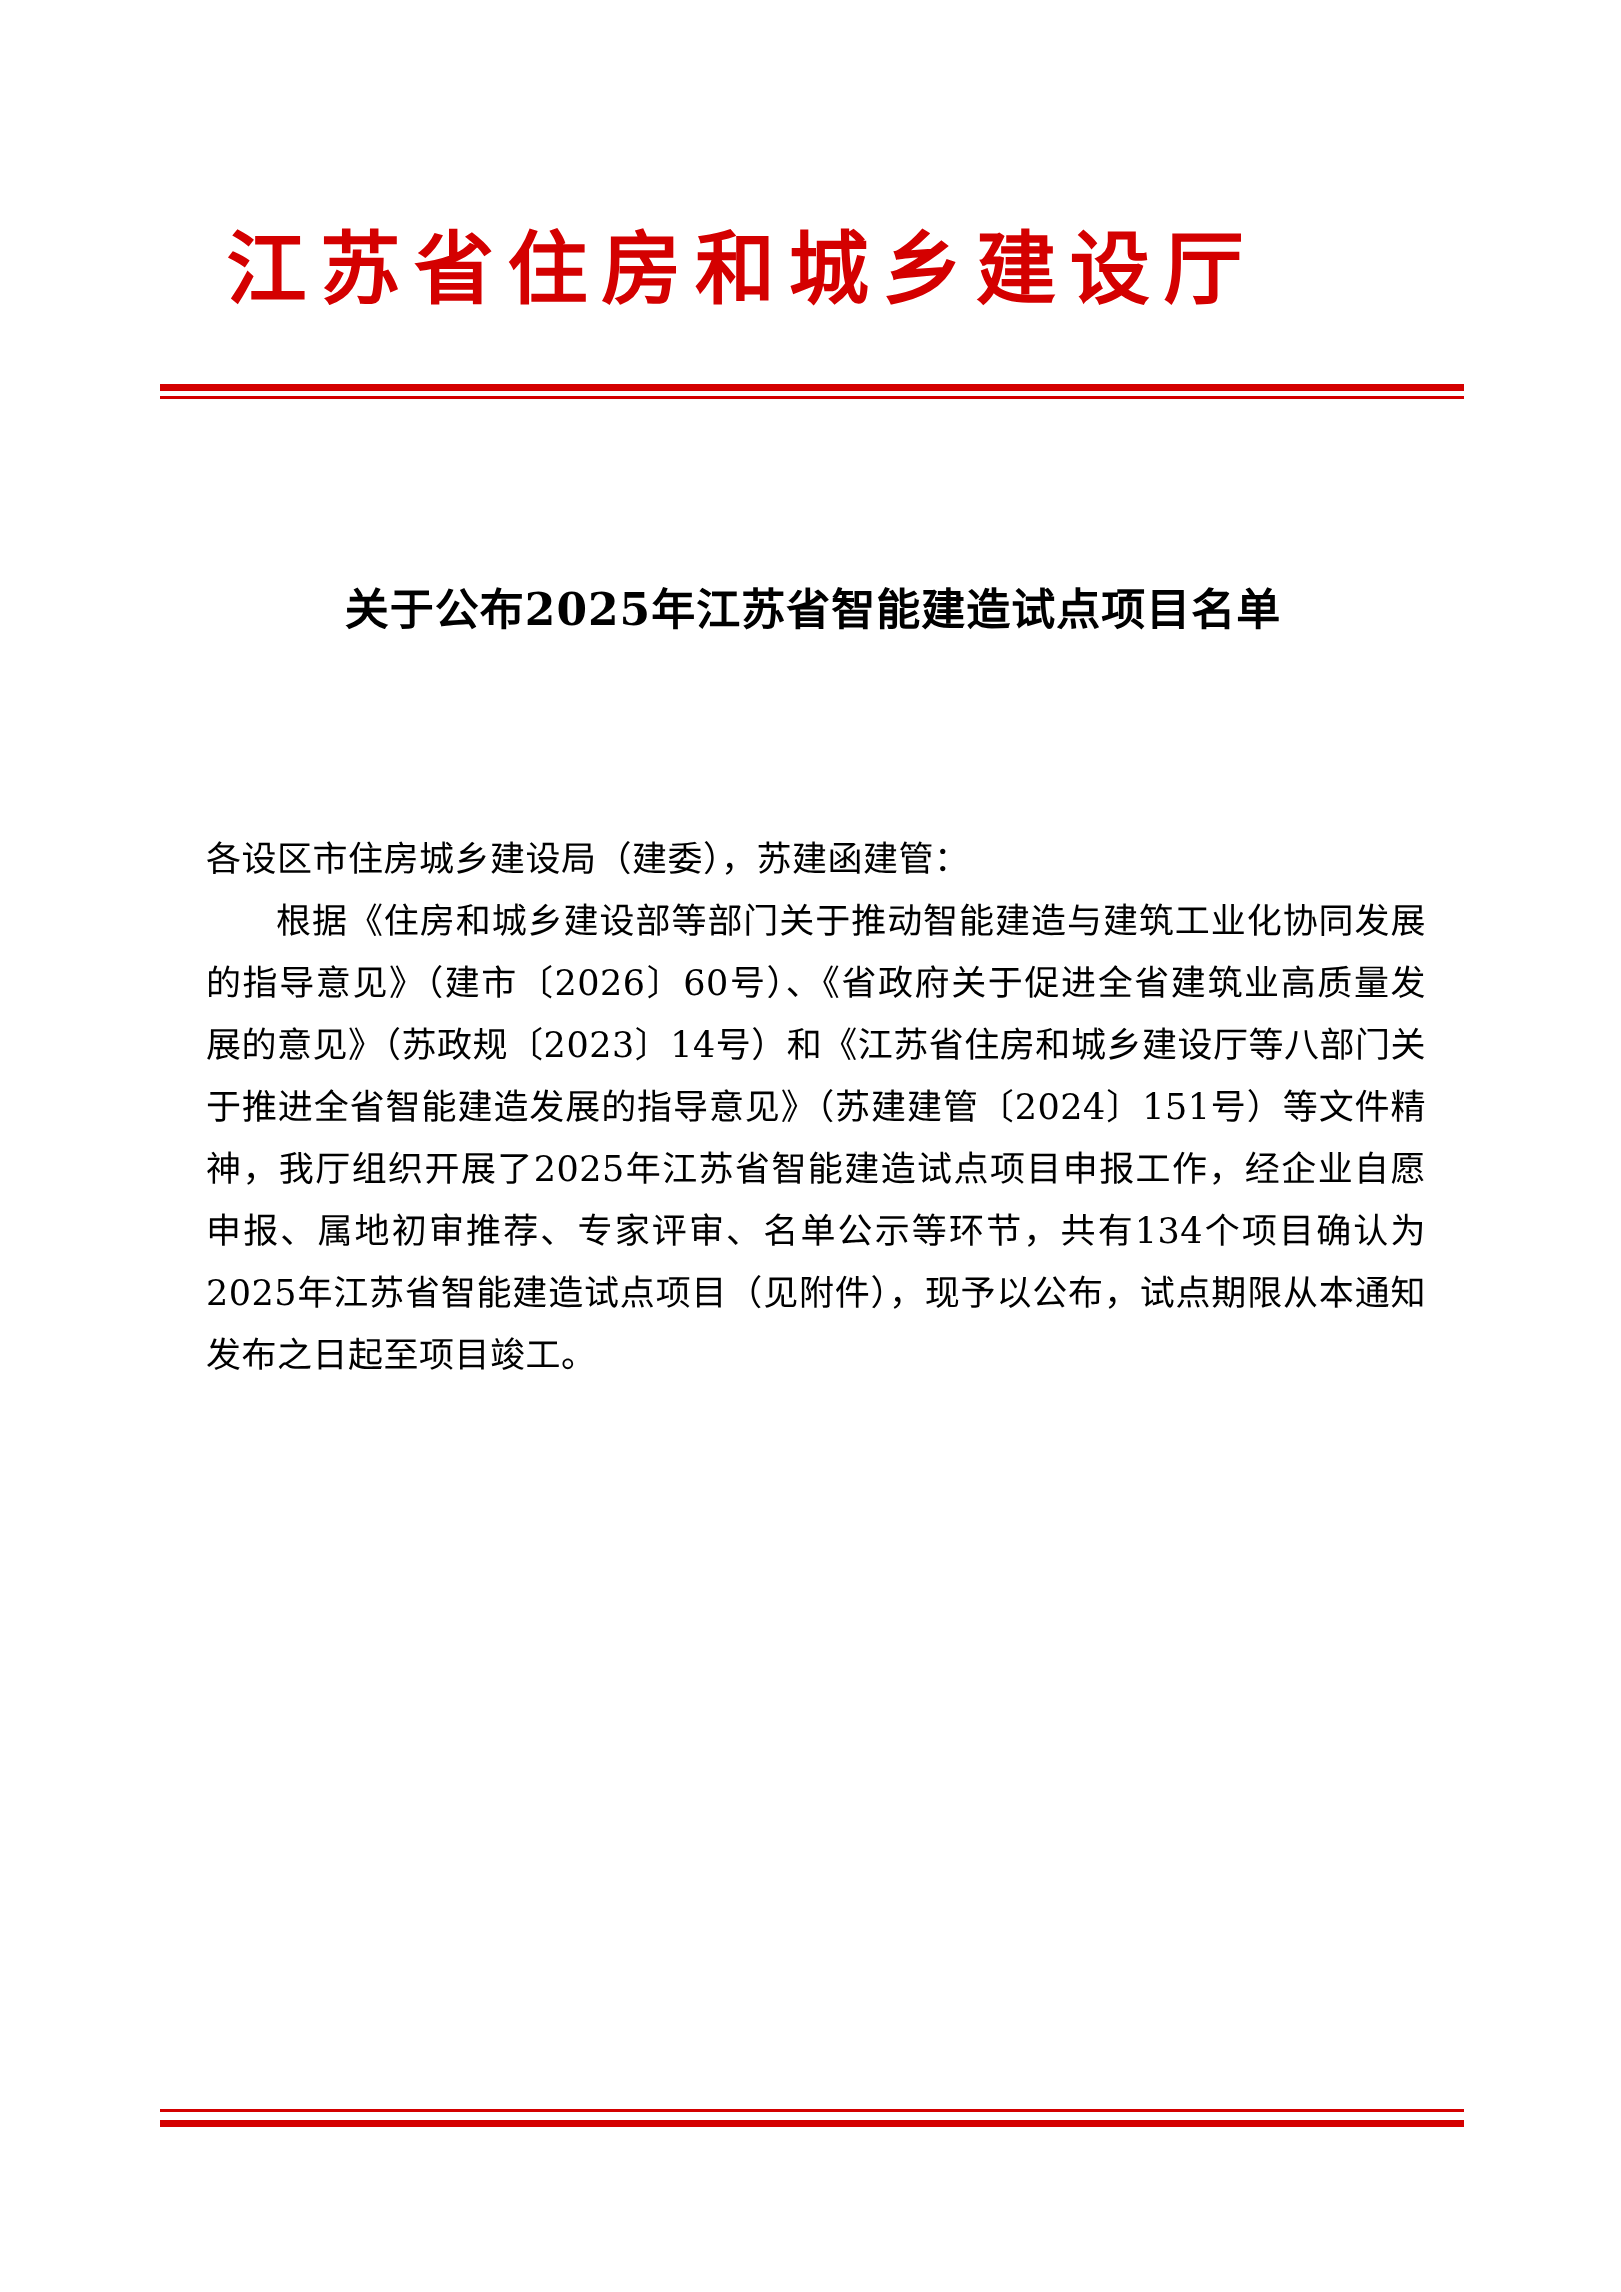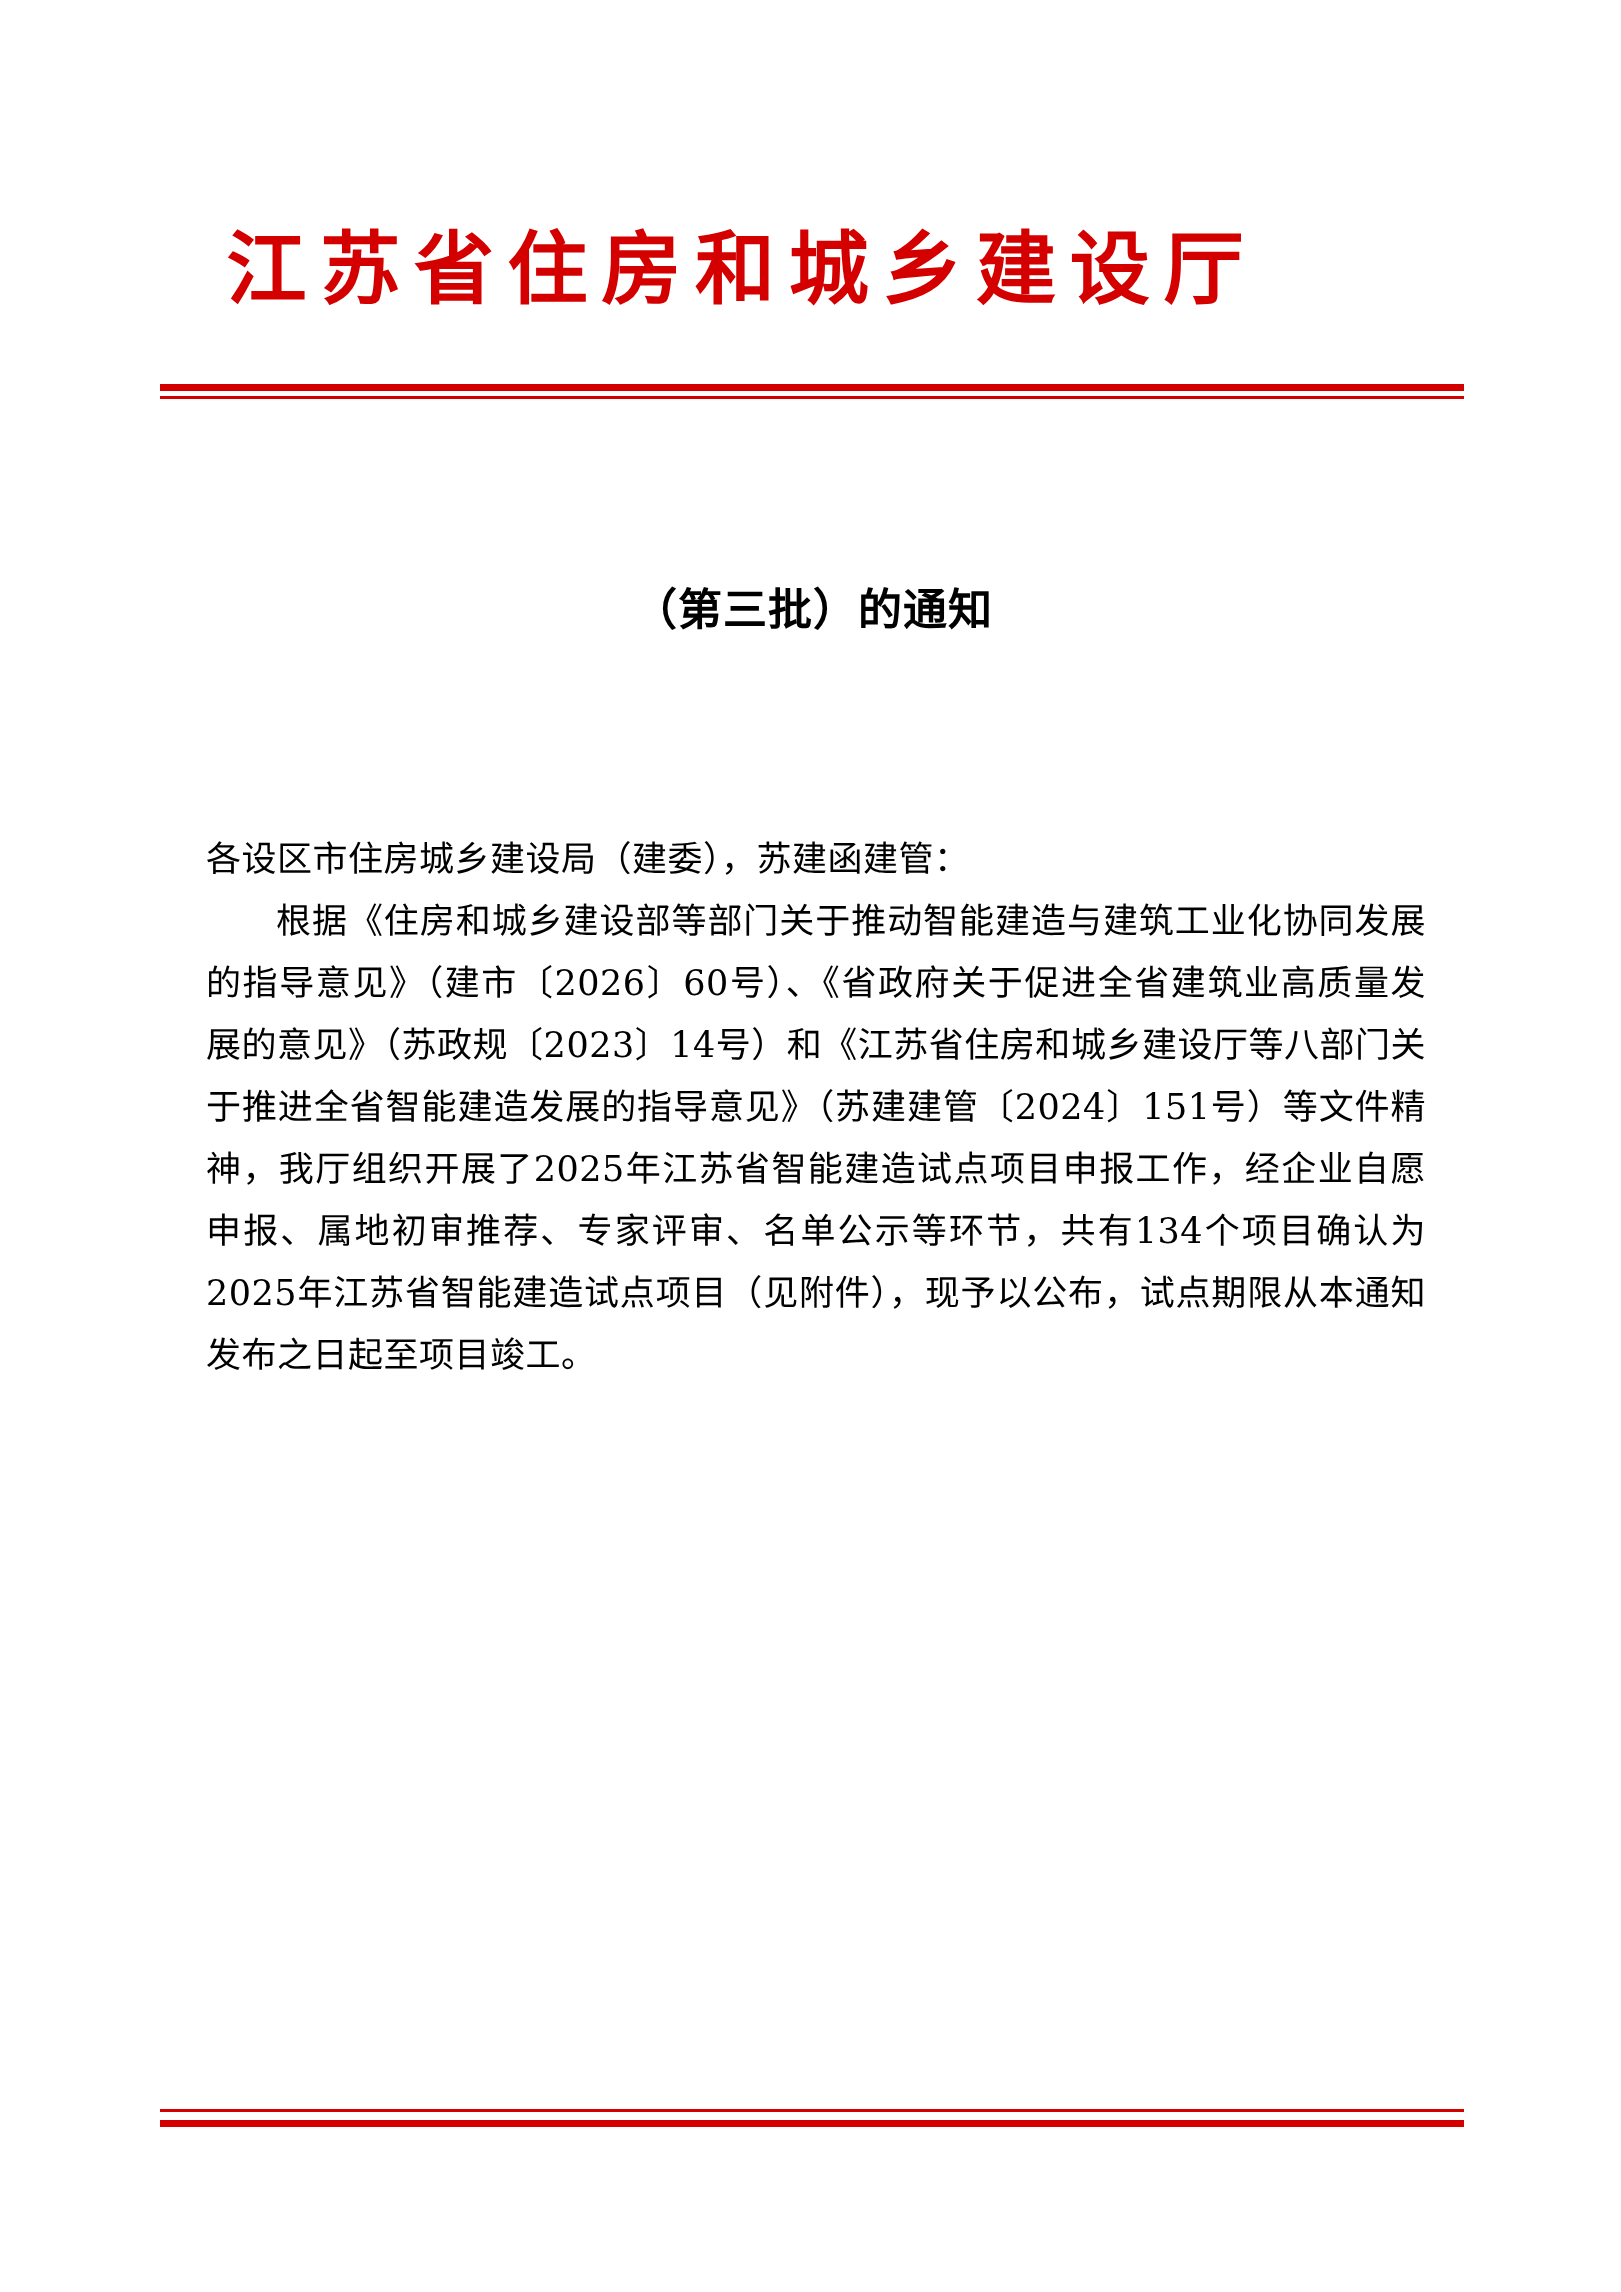--- a/index.html
+++ b/index.html
@@ -131,21 +131,21 @@
 
   <div class="masthead">
     <div class="masthead-title">江苏省住房和城乡建设厅</div>
   </div>
 
   <div class="masthead-rule thick"></div>
   <div class="masthead-rule thin"></div>
 
 
   <div class="doc-title">
-    <span class="line2">（第三批）的通知</span>
+    <span class="line1">关于公布2025年江苏省智能建造试点项目名单</span>
   </div>
 
   <div class="body-text">
     <p class="salutation">各设区市住房城乡建设局（建委），苏建函建管：</p>
     <p class="indent">根据《住房和城乡建设部等部门关于推动智能建造与建筑工业化协同发展的指导意见》（建市〔2026〕60号）、《省政府关于促进全省建筑业高质量发展的意见》（苏政规〔2023〕14号）和《江苏省住房和城乡建设厅等八部门关于推进全省智能建造发展的指导意见》（苏建建管〔2024〕151号）等文件精神，我厅组织开展了2025年江苏省智能建造试点项目申报工作，经企业自愿申报、属地初审推荐、专家评审、名单公示等环节，共有134个项目确认为2025年江苏省智能建造试点项目（见附件），现予以公布，试点期限从本通知发布之日起至项目竣工。</p>
   </div>
 
   <div class="footer-rule thin"></div>
   <div class="footer-rule thick"></div>
 

